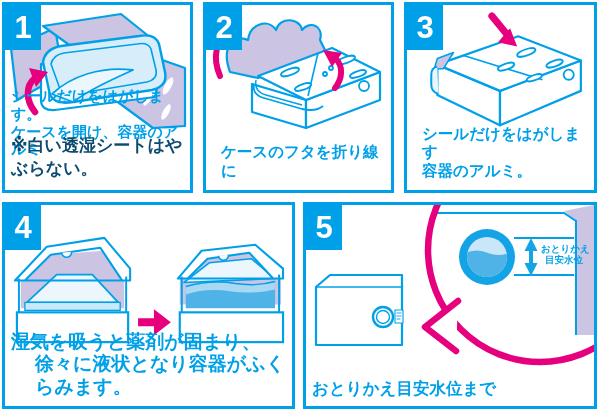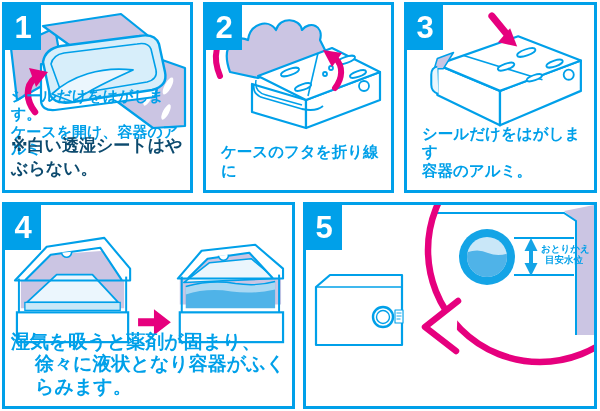--- a/index.html
+++ b/index.html
@@ -207,16 +207,17 @@
           <polygon points="225,71 218.5,58 231.5,58"></polygon>
         </g>
         <text x="235" y="47" font-size="9.5" font-weight="bold" fill="#00A0E9">おとりかえ</text>
         <text x="239" y="58" font-size="9.5" font-weight="bold" fill="#00A0E9">目安水位</text>
       </g>
 
       <circle cx="234" cy="45" r="112" fill="none" stroke="#E6007E" stroke-width="6.5"></circle>
       <path d="M152,96 L119,122 L150,146" fill="#fff" stroke="#E6007E" stroke-width="6.5" stroke-linejoin="round" stroke-linecap="round"></path>
     </svg>
     <div class="caption">
+      <div>おとりかえ目安水位まで</div>
     </div>
   </div>
 
 </div>
 
 </body></html>

